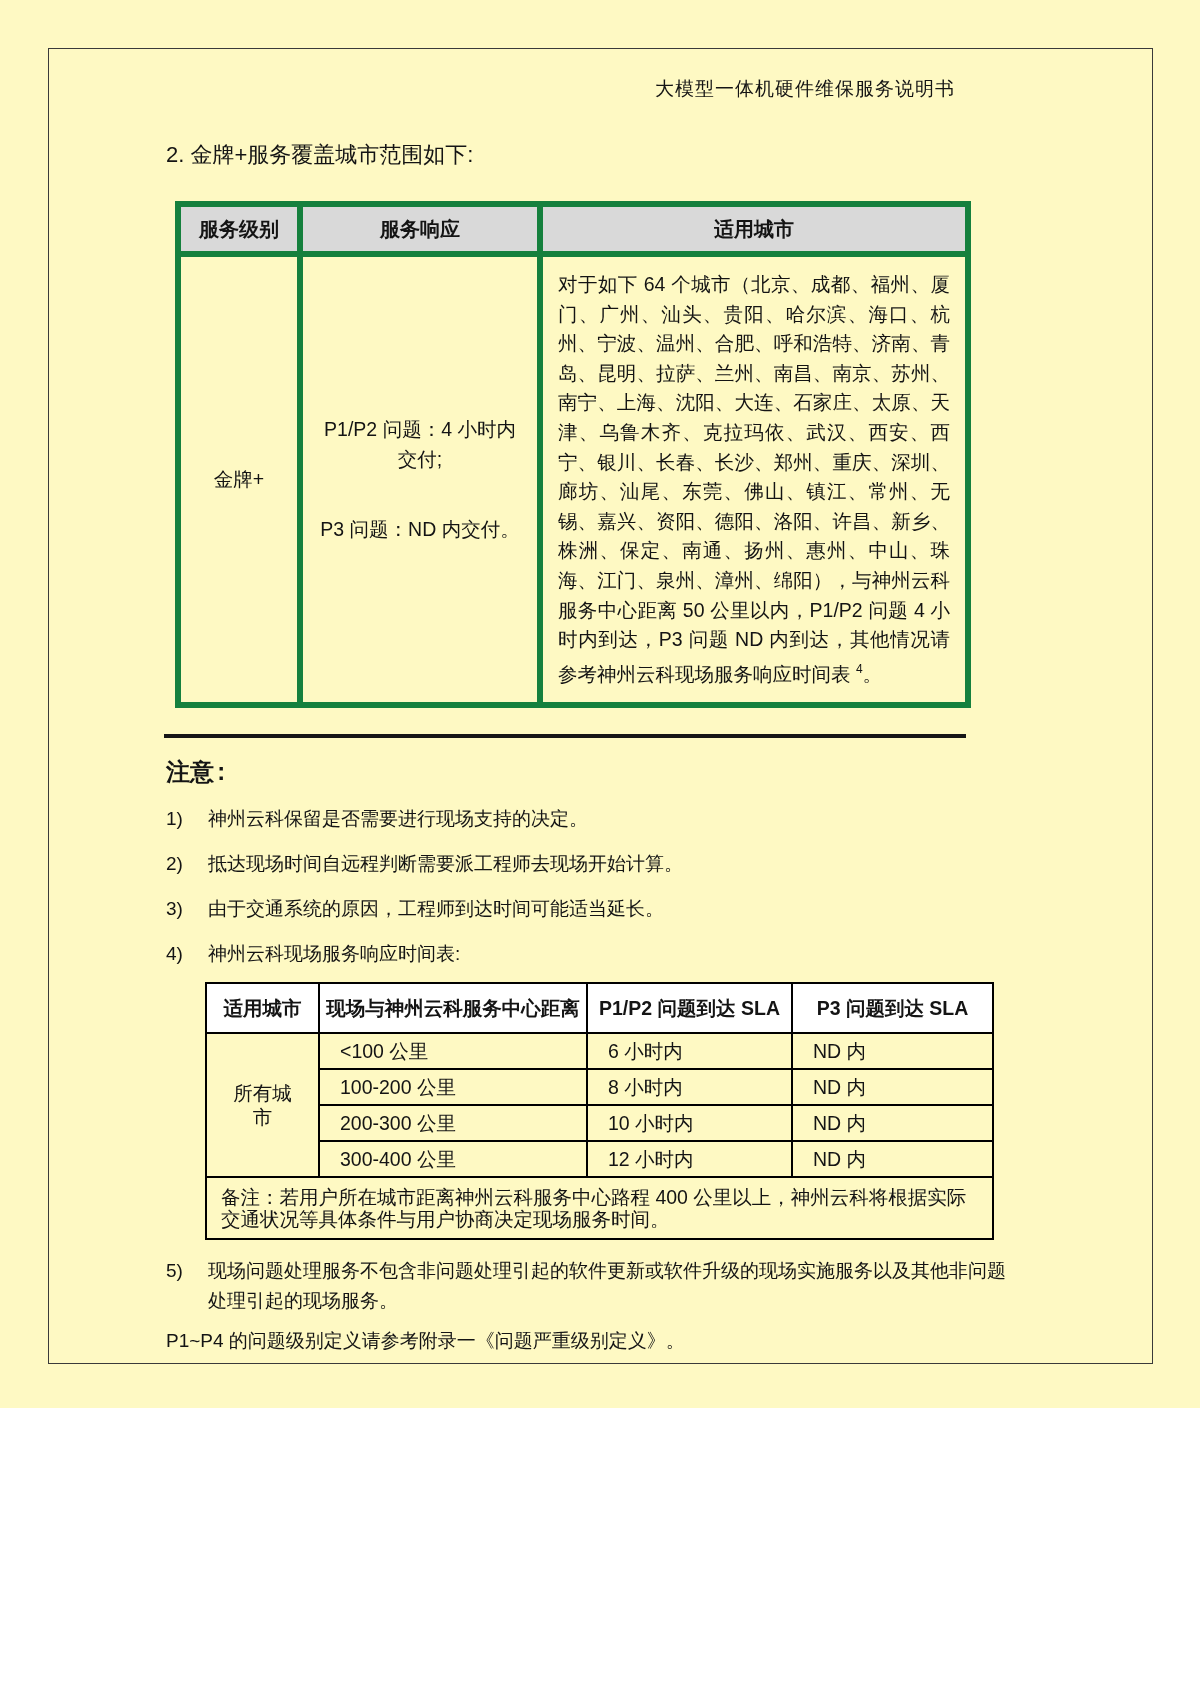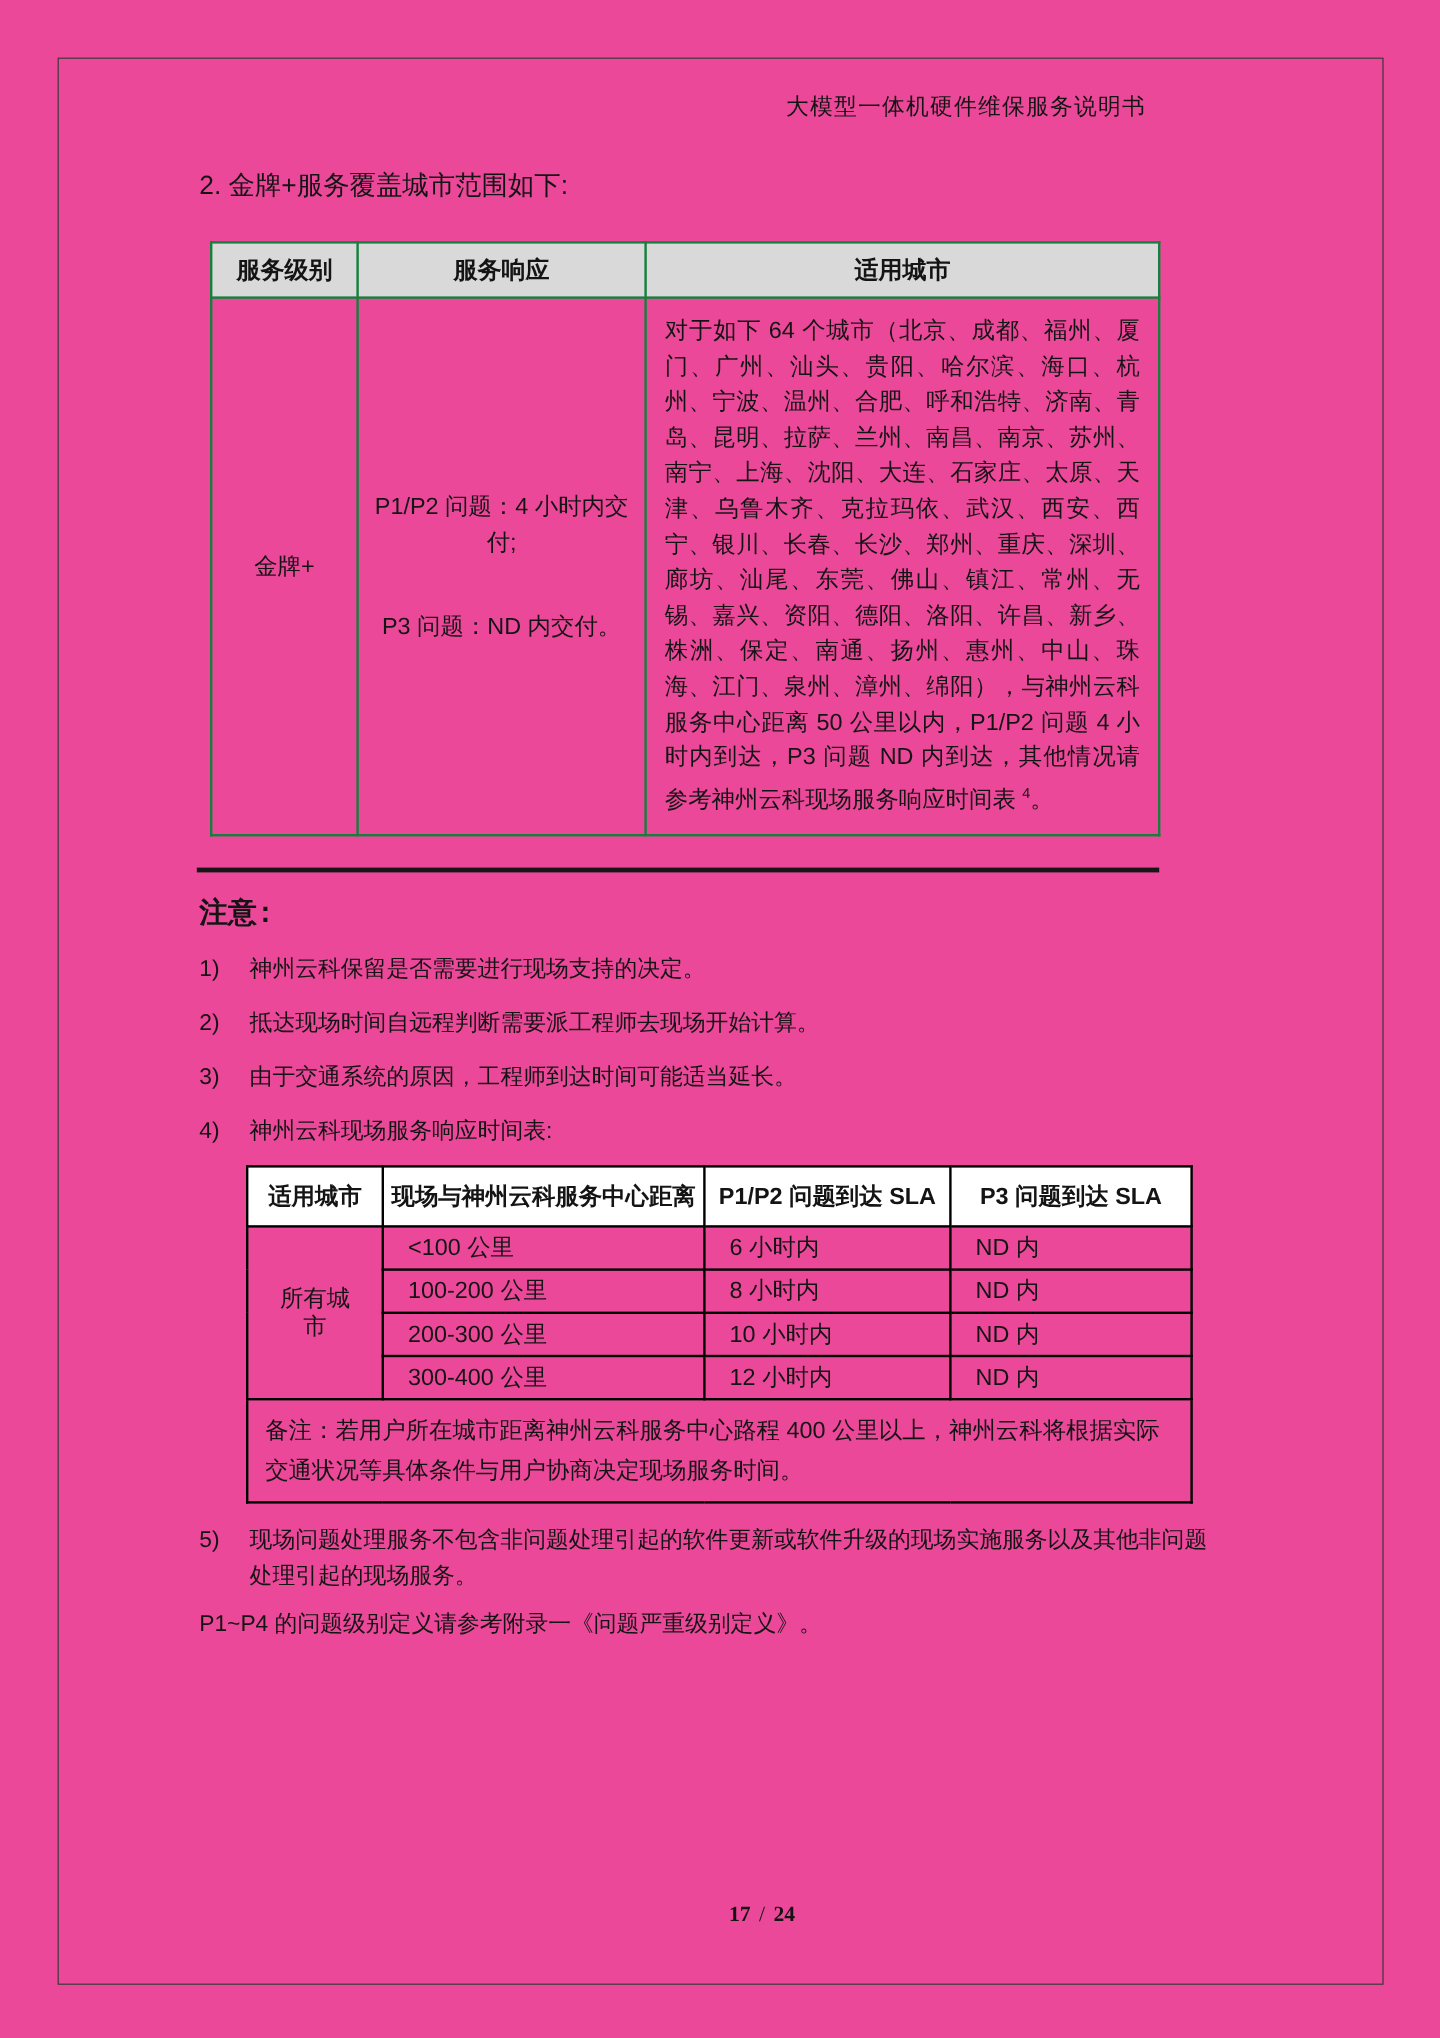--- a/index.html
+++ b/index.html
@@ -1,33 +1,33 @@
 <!DOCTYPE html>
 <html><head>
 <meta charset="utf-8">
 <style>
   html,body { margin:0; padding:0; background:#ffffff; }
   .page {
-    position:relative; width:1200px; height:1698px; background:#ec4899;
+    position:relative; width:1200px; height:1408px; background:#fef9c3;
     font-family:"Liberation Sans", sans-serif; color:#141414; overflow:hidden;
   }
   .frame {
     position:absolute; top:48px; left:48px; right:47px; bottom:44px;
     border:1.5px solid #3a3a3a; pointer-events:none;
   }
   .doc-header {
     position:absolute; top:76px; right:245px;
     font-family:"Liberation Serif", serif; font-size:19px; letter-spacing:1px;
   }
   .content { position:absolute; top:138px; left:0; right:0; }
   .section-heading { margin:0 0 0 166px; font-size:22px; font-weight:normal; line-height:33px; }
 
   table { border-collapse:collapse; table-layout:fixed; }
   .tbl1 { width:790px; margin:30px 0 0 175px; }
-  .tbl1 th, .tbl1 td { border:2px solid #15803d; }
+  .tbl1 th, .tbl1 td { border:6px solid #15803d; }
   .tbl1 th { background:#d9d9d9; font-size:20px; font-weight:bold; height:42px; text-align:center; }
   .tbl1 td { vertical-align:middle; }
   .tbl1 .col-level { width:122px; } .tbl1 .col-resp { width:240px; } .tbl1 .col-cities { width:428px; }
   td.level-cell { text-align:center; font-size:19.5px;border-radius:32px; }
   td.resp-cell { text-align:center; font-size:19.5px; padding:10px 12px; }
   td.resp-cell p { margin:0; line-height:30px; }
   td.resp-cell p + p { margin-top:40px; }
   td.cities-cell { padding:13px 15px; font-size:19.5px; line-height:29.6px; text-align:justify; vertical-align:top;margin-top:30px; }
   td.cities-cell sup { font-size:12px; }
 
@@ -36,21 +36,21 @@
   .note-item { display:flex; margin:16px 0 0 166px; font-size:19px; line-height:29px; }
   .note-num { flex:0 0 42px; width:42px; }
   .note-item.item5 .note-text { width:806px; line-height:30px; }
 
   .tbl2 { width:787px; margin:14px 0 0 205px; }
   .tbl2 th, .tbl2 td { border:2px solid #000; font-size:19.5px; }
   .tbl2 th { font-weight:bold; text-align:center; padding:9px 6px; line-height:30px; background:#ffffff; }
   .tbl2 td { padding:5px 20px; line-height:24px; vertical-align:middle; }
   .tbl2 .c1 { width:113px; } .tbl2 .c2 { width:268px; } .tbl2 .c3 { width:205px; } .tbl2 .c4 { width:201px; }
   td.scope-cell { text-align:center;border-radius:13px; }
-  td.remark-cell { padding:8px 14px; line-height:34px; }
+  td.remark-cell { padding:8px 14px; line-height:22px; }
 
   .closing { margin:10px 0 0 166px; font-size:19px; line-height:29px; }
   .footer {
     position:absolute; top:1585px; left:0; width:100%; text-align:center;
     font-family:"Liberation Serif", serif; font-size:18px; font-weight:bold;padding-left:35px;
   }
   .footer .sep { font-weight:normal; padding:0 7px; }
 </style>
 </head>
 <body>

